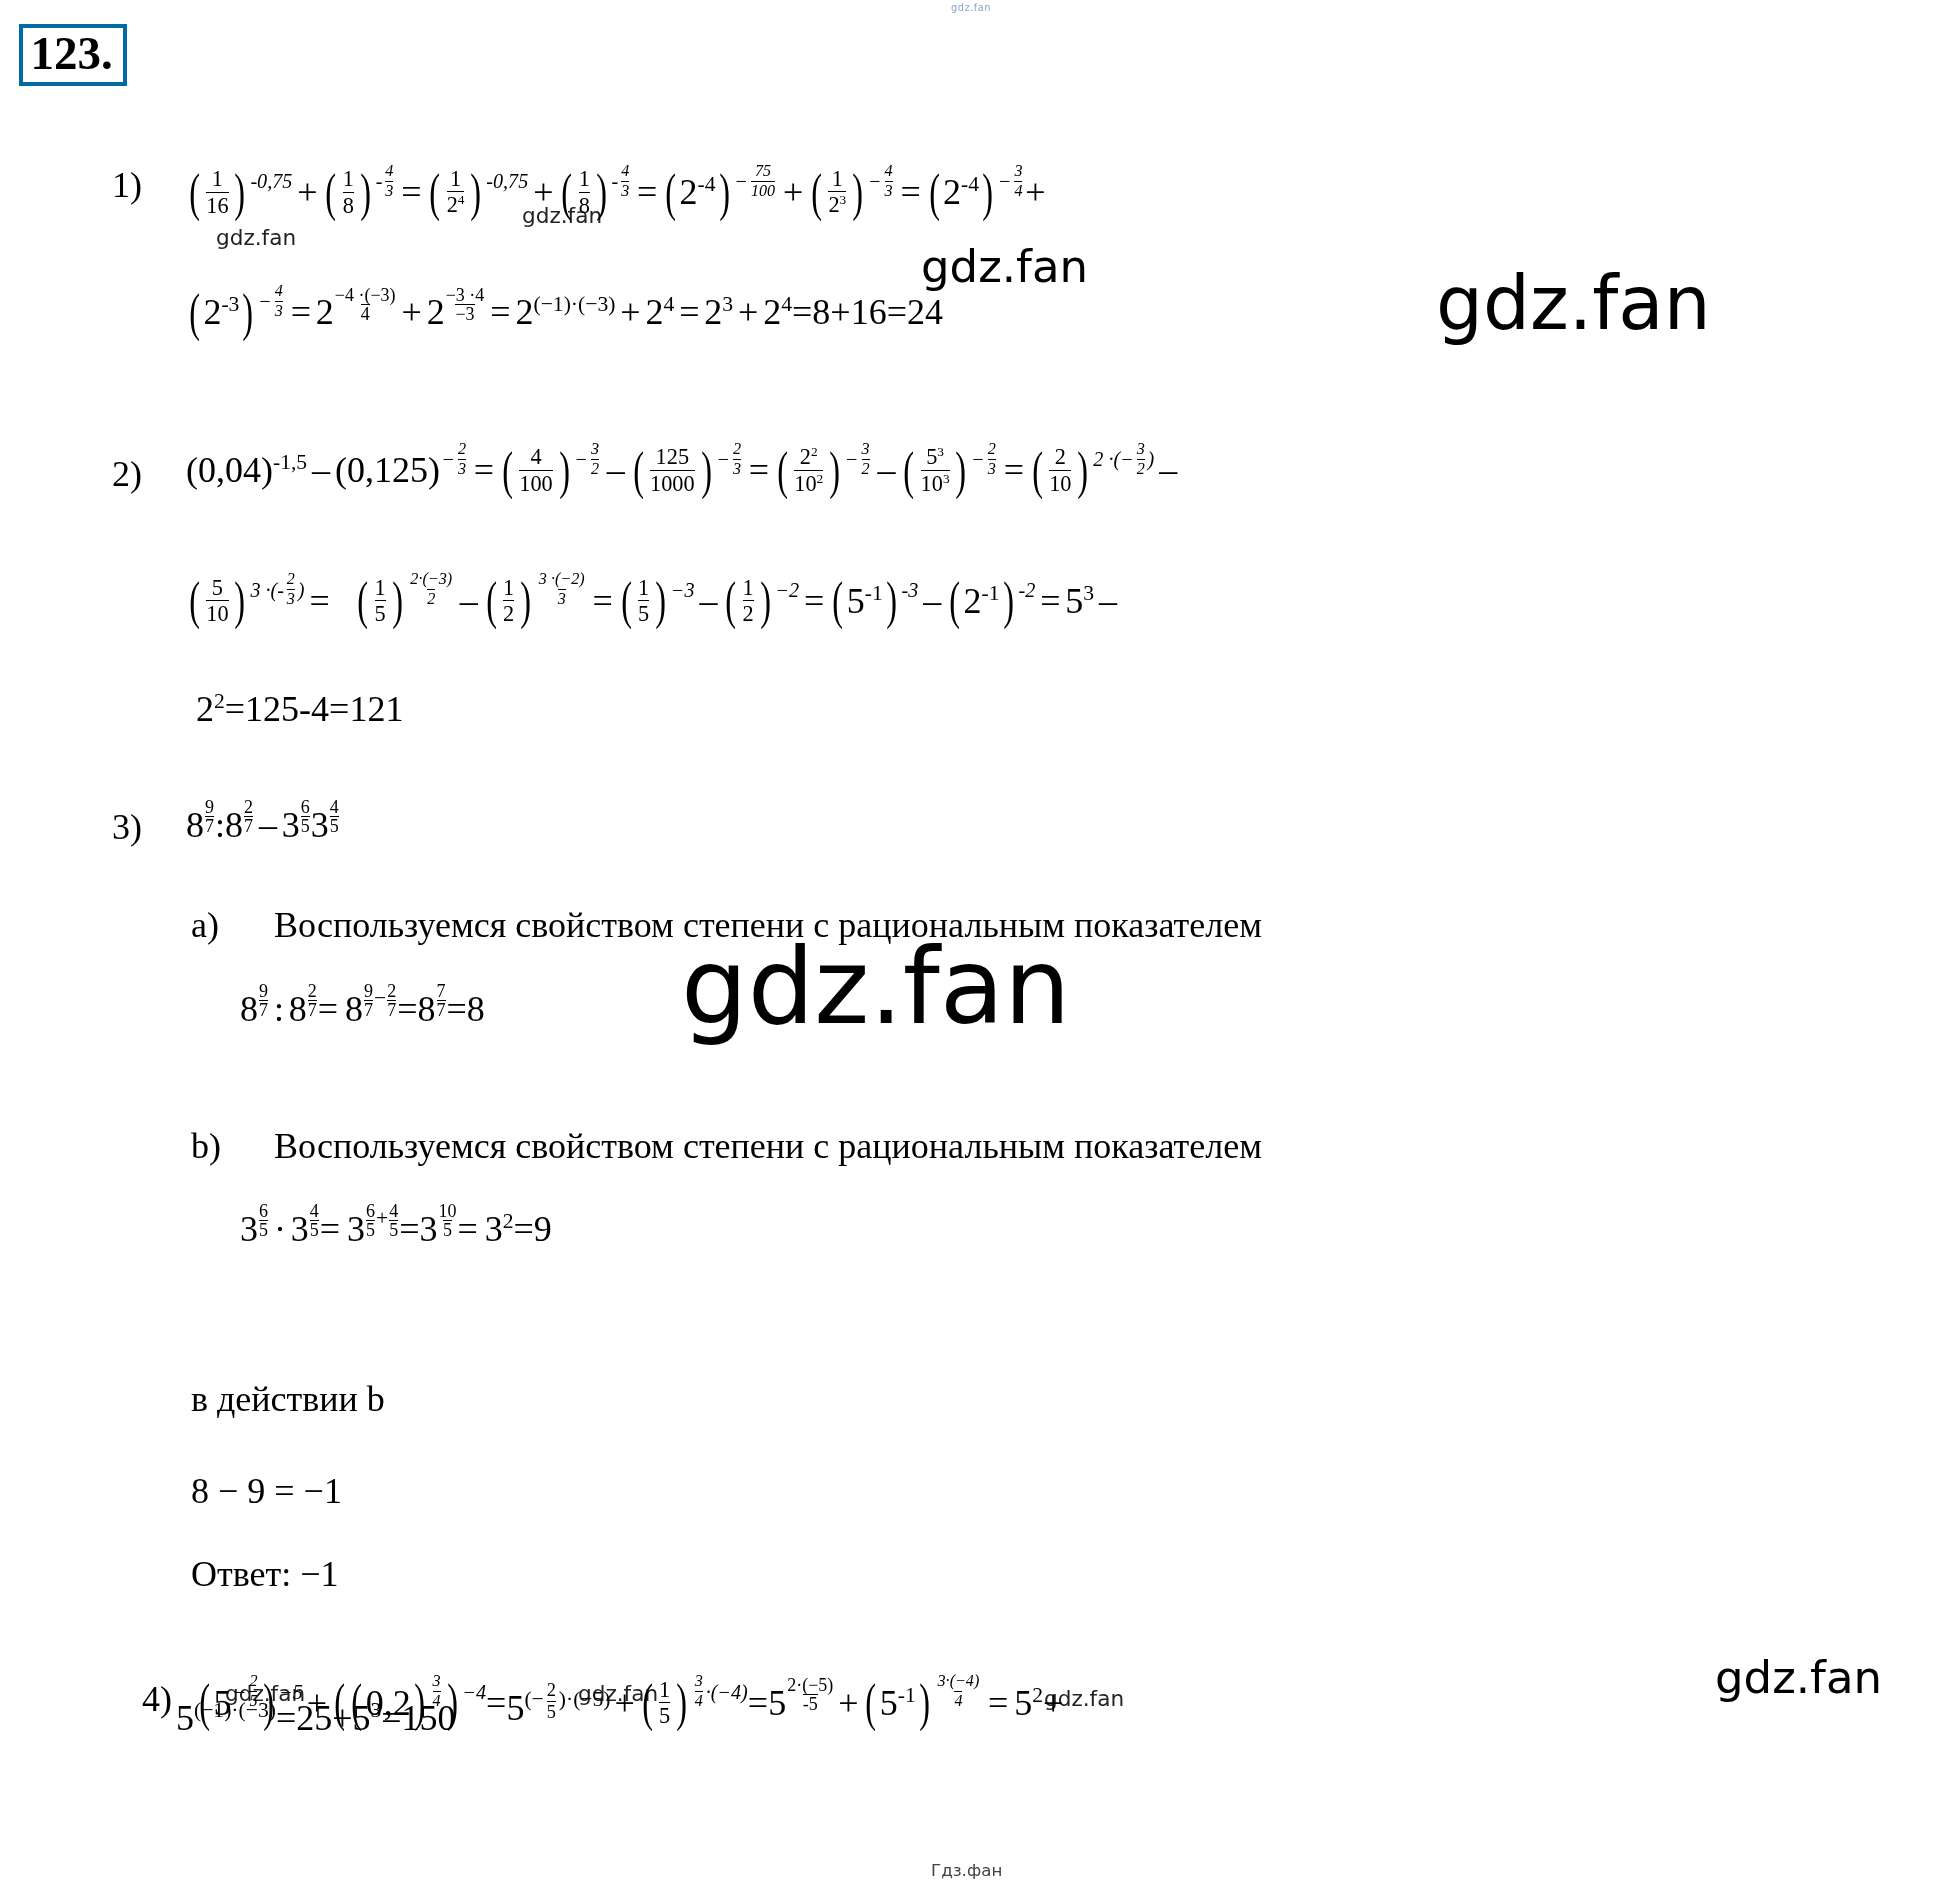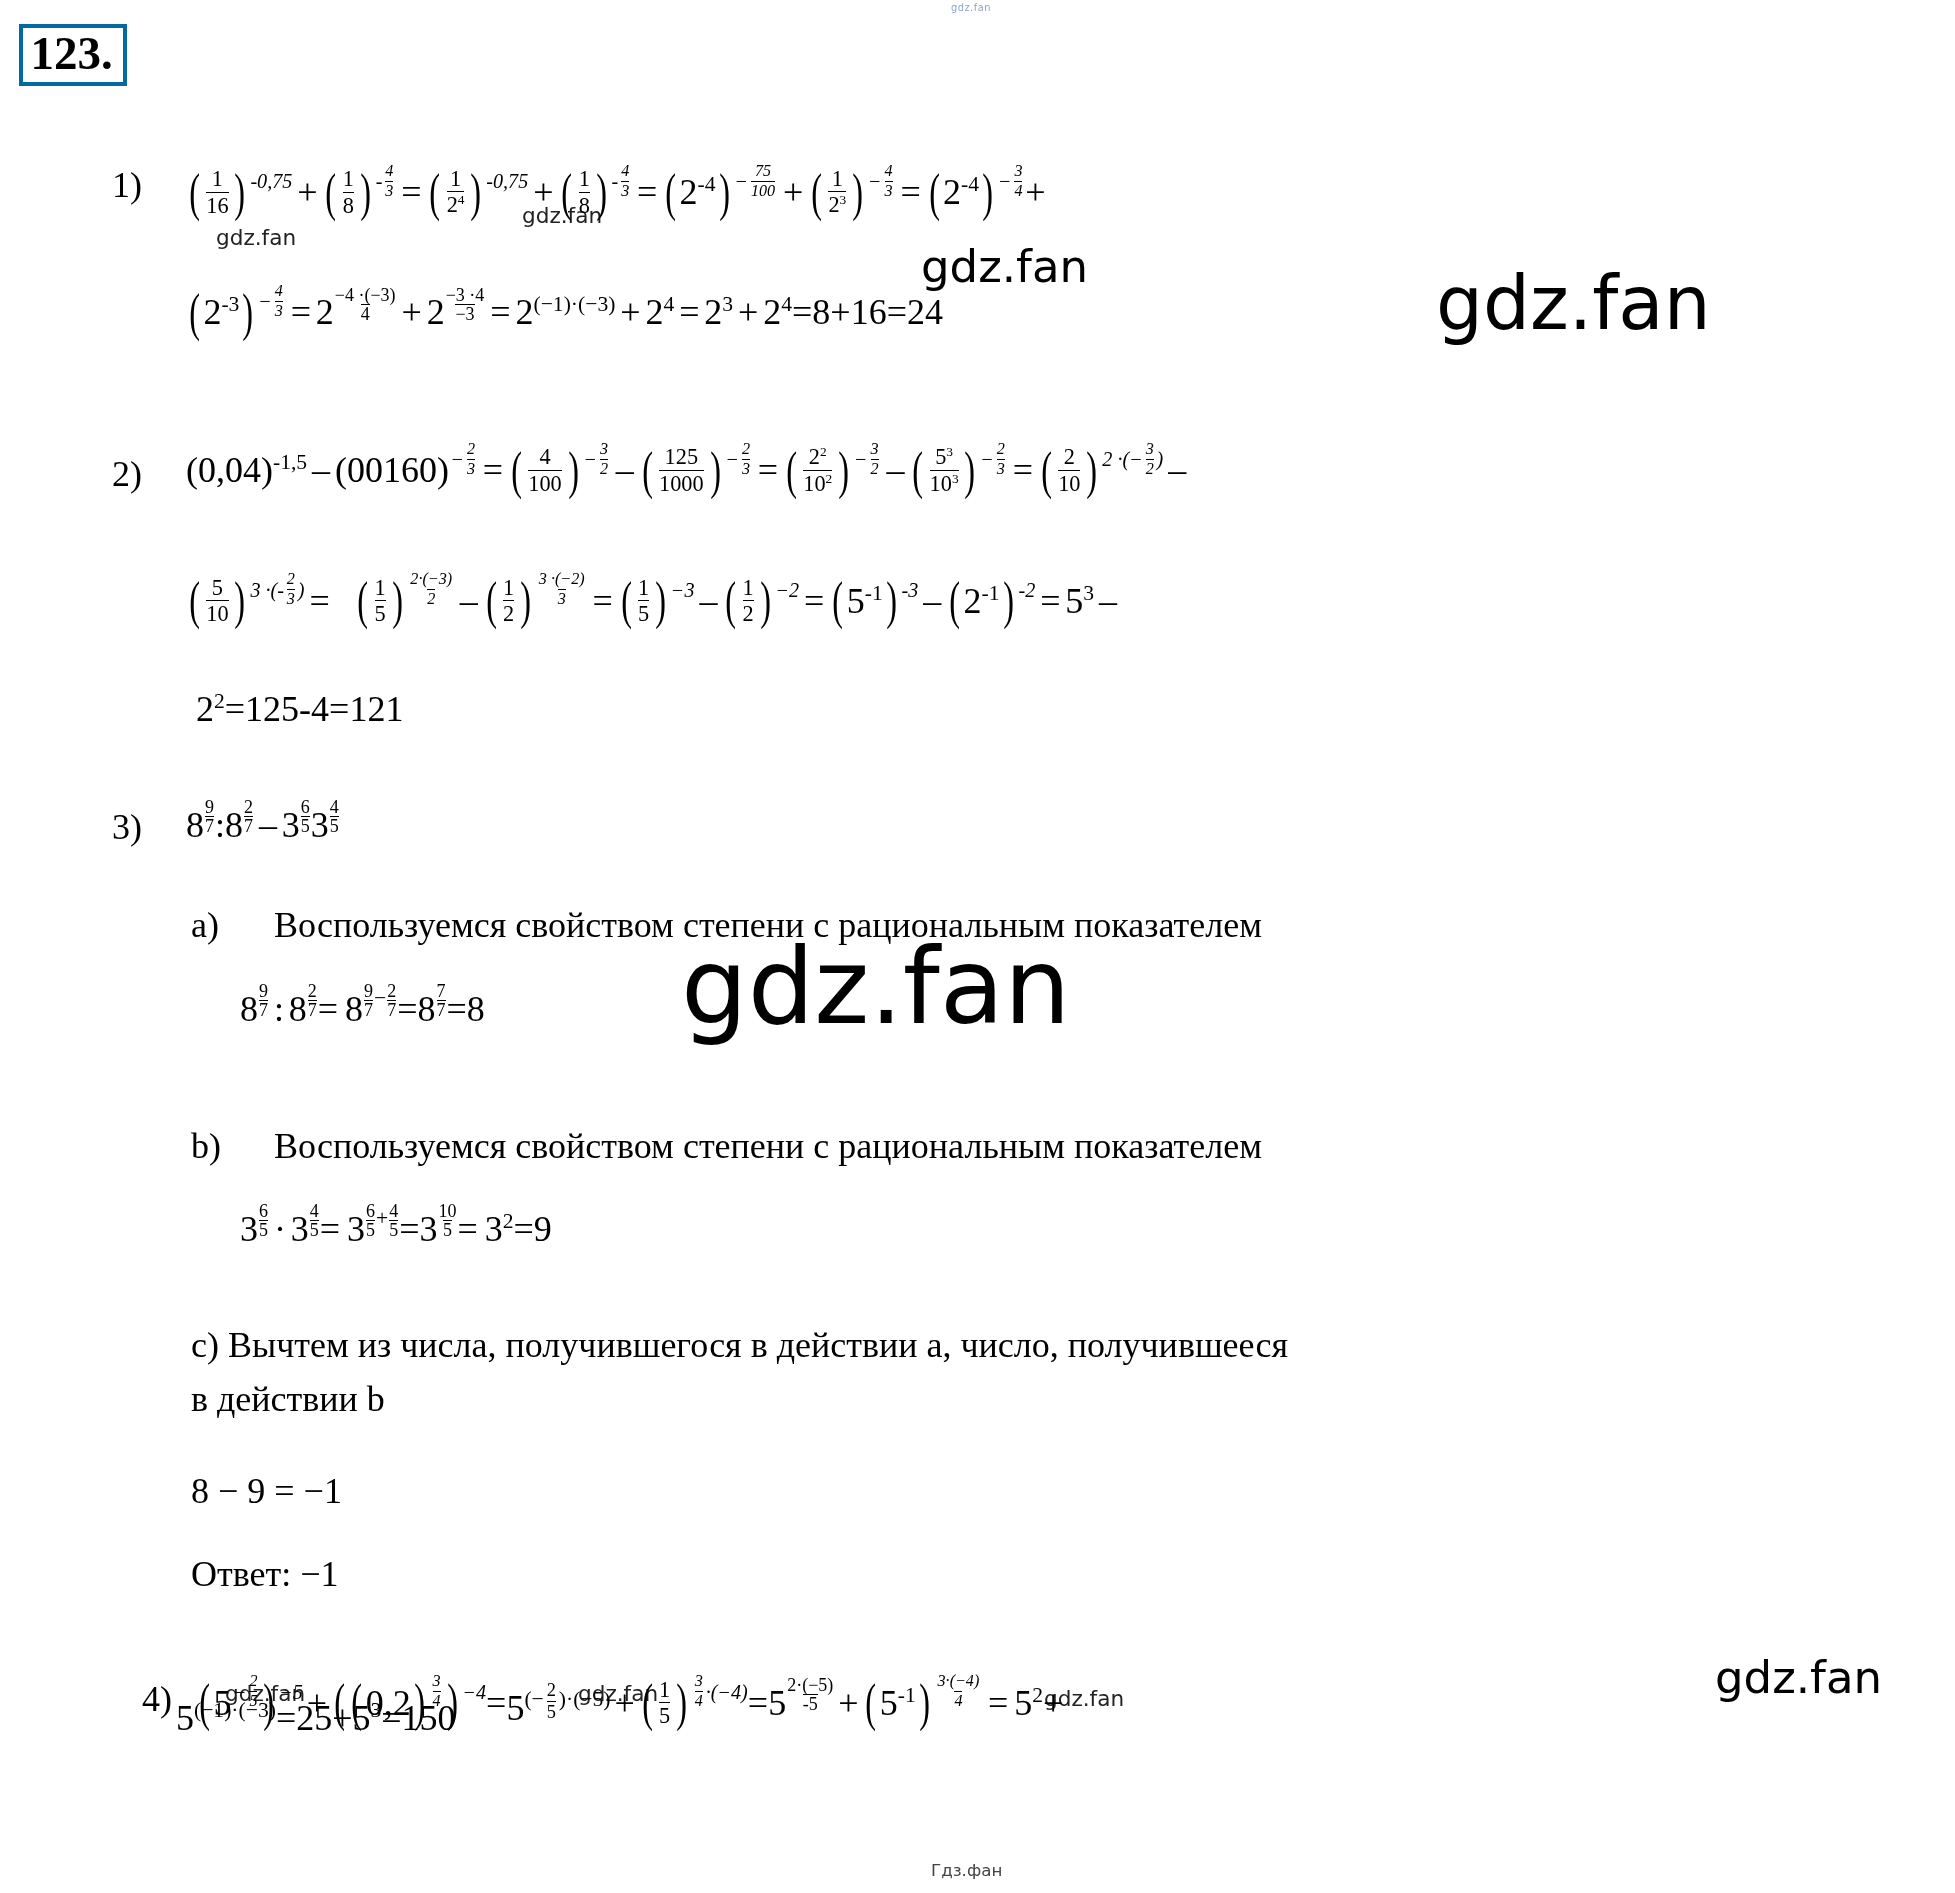--- a/index.html
+++ b/index.html
@@ -266,21 +266,21 @@
     <span>=8+16=24</span>
   </div>
 
   <div class="row" style="left:112px;top:456px;">
     <span class="item-label">2)</span>
   </div>
 
   <div class="row" style="left:186px;top:445px;">
     <span>(0,04)<span style="font-size:0.6em;vertical-align:super;">-1,5</span></span>
     <span class="opspace">–</span>
-    <span>(00160)</span>
+    <span>(0,125)</span>
       <span class="sup">−<span class="frac">
           <span class="num">2</span>
           <span class="den">3</span>
         </span></span>
     <span class="opspace">=</span>
     <span class="paren">
         <span class="pl">(</span>
         <span class="frac">
           <span class="num">4</span>
           <span class="den">100</span>
@@ -523,21 +523,20 @@
       </span>
     <span>=3</span>
       <span class="small-frac-inline">
         <span class="num">10</span>
         <span class="den">5</span>
       </span>
     <span>=</span>
     <span style="padding-left:6.9px;">3<span style="font-size:0.6em;vertical-align:super;">2</span>=9</span>
   </div>
 
-  <div class="text-wrap" style="left:191px;top:1323px;">c) Вычтем из числа, получившегося в действии a, число, получившееся</div>
   <div class="text-wrap" style="left:191px;top:1377px;">в действии b</div>
 
   <div class="text-row" style="left:191px;top:1470px;">8 − 9 = −1</div>
 
   <div class="text-row" style="left:191px;top:1553px;">Ответ: −1</div>
 
   <div class="row" style="left:142px;top:1681px;">
     <span class="item-label">4)</span>
   </div>
 

